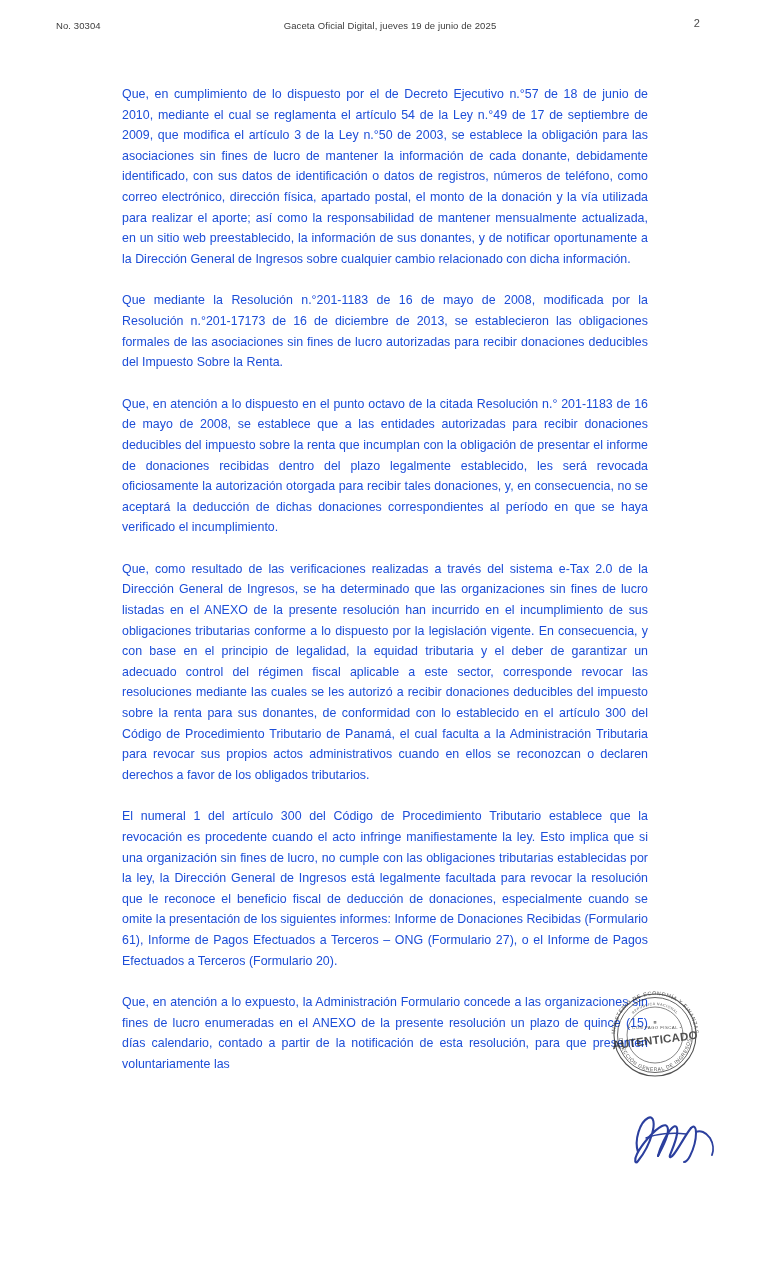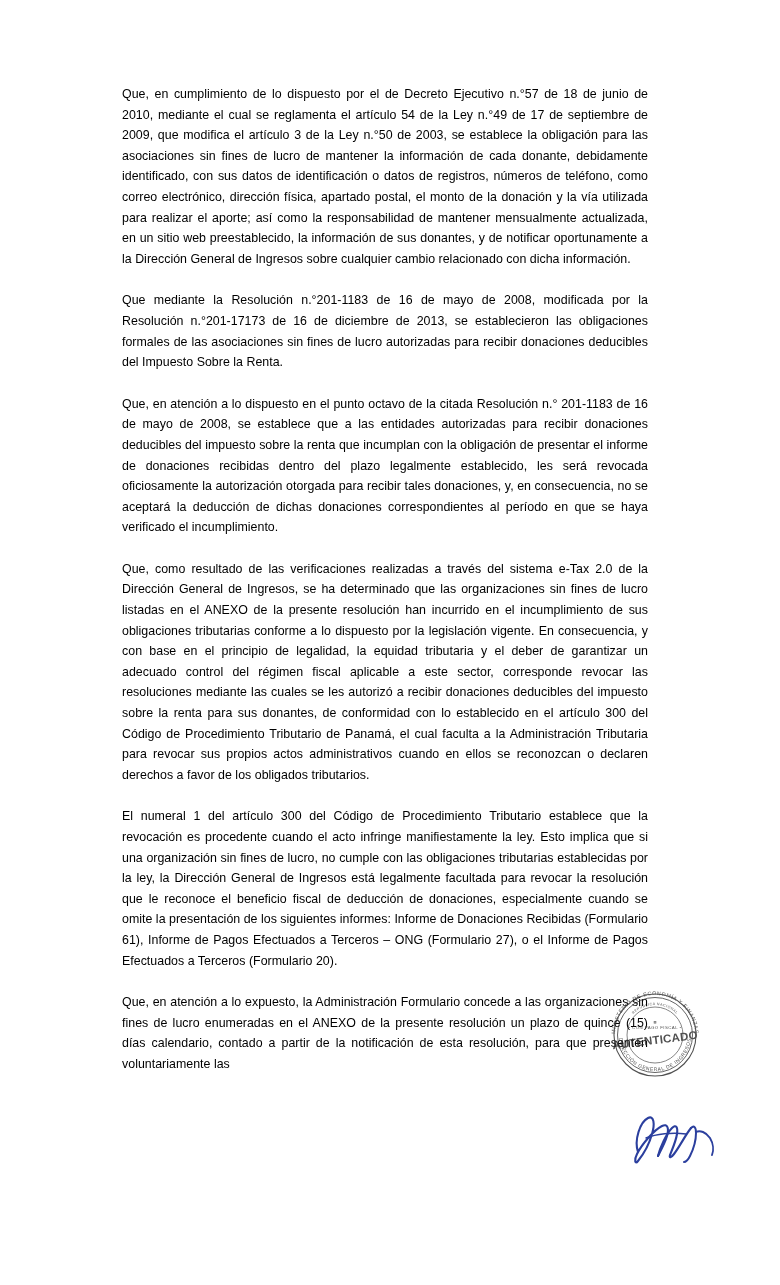--- a/index.html
+++ b/index.html
@@ -57,21 +57,21 @@
     left: 122px;
     top: 84px;
     width: 536px;
   }
   p.para {
     margin: 0 10px 21px 0;
     font-size: 12.4px;
     line-height: 20.6px;
     text-align: justify;
     text-justify: inter-word;
-    color: #000000;
+    color: #1d4ed8;
     letter-spacing: 0.02px;
   }
   p.para:last-child {
     margin-bottom: 0;
   }
   p.para b {
     font-weight: normal;
   }
 
   
@@ -107,20 +107,25 @@
     display: block;
     width: 100px;
     height: 72px;
   }
 </style>
 </head>
 <body>
 
 <div class="page">
 
+  <div class="page-header">
+    <span class="hdr-left">No. 30304</span>
+    <span class="hdr-center">Gaceta Oficial Digital, jueves 19 de junio de 2025</span>
+    <span class="hdr-right">2</span>
+  </div>
 
   <div class="body-col">
 
     <p class="para gap-a">Que, en cumplimiento de lo dispuesto por el de Decreto Ejecutivo n.°57 de 18 de junio de 2010, mediante el cual se reglamenta el artículo 54 de la Ley n.°49 de 17 de septiembre de 2009, que modifica el artículo 3 de la Ley n.°50 de 2003, se establece la obligación para las asociaciones sin fines de lucro de mantener la información de cada donante, debidamente identificado, con sus datos de identificación o datos de registros, números de teléfono, como correo electrónico, dirección física, apartado postal, el monto de la donación y la vía utilizada para realizar el aporte; así como la responsabilidad de mantener mensualmente actualizada, en un sitio web preestablecido, la información de sus donantes, y de notificar oportunamente a la Dirección General de Ingresos sobre cualquier cambio relacionado con dicha información.</p>
 
     <p class="para gap-a">Que mediante la Resolución n.°201-1183 de 16 de mayo de 2008, modificada por la Resolución n.°201-17173 de 16 de diciembre de 2013, se establecieron las obligaciones formales de las asociaciones sin fines de lucro autorizadas para recibir donaciones deducibles del Impuesto Sobre la Renta.</p>
 
     <p class="para gap-b">Que, en atención a lo dispuesto en el punto octavo de la citada Resolución n.° 201-1183 de 16 de mayo de 2008, se establece que a las entidades autorizadas para recibir donaciones deducibles del impuesto sobre la renta que incumplan con la obligación de presentar el informe de donaciones recibidas dentro del plazo legalmente establecido, les será revocada oficiosamente la autorización otorgada para recibir tales donaciones, y, en consecuencia, no se aceptará la deducción de dichas donaciones correspondientes al período en que se haya verificado el incumplimiento.</p>
 
     <p class="para gap-b"><span>Que, como resultado de las verificaciones realizadas a través del sistema e-Tax 2.0 de la Dirección General de Ingresos, se ha determinado que las organizaciones sin fines de lucro listadas en el </span><b>ANEXO</b><span> de la presente resolución han incurrido en el incumplimiento de sus obligaciones tributarias conforme a lo dispuesto por la legislación vigente. En consecuencia, y con base en el principio de legalidad, la equidad tributaria y el deber de garantizar un adecuado control del régimen fiscal aplicable a este sector, corresponde revocar las resoluciones mediante las cuales se les autorizó a recibir donaciones deducibles del impuesto sobre la renta para sus donantes, de conformidad con lo establecido en el artículo 300 del Código de Procedimiento Tributario de Panamá, el cual faculta a la Administración Tributaria para revocar sus propios actos administrativos cuando en ellos se reconozcan o declaren derechos a favor de los obligados tributarios.</span></p>

